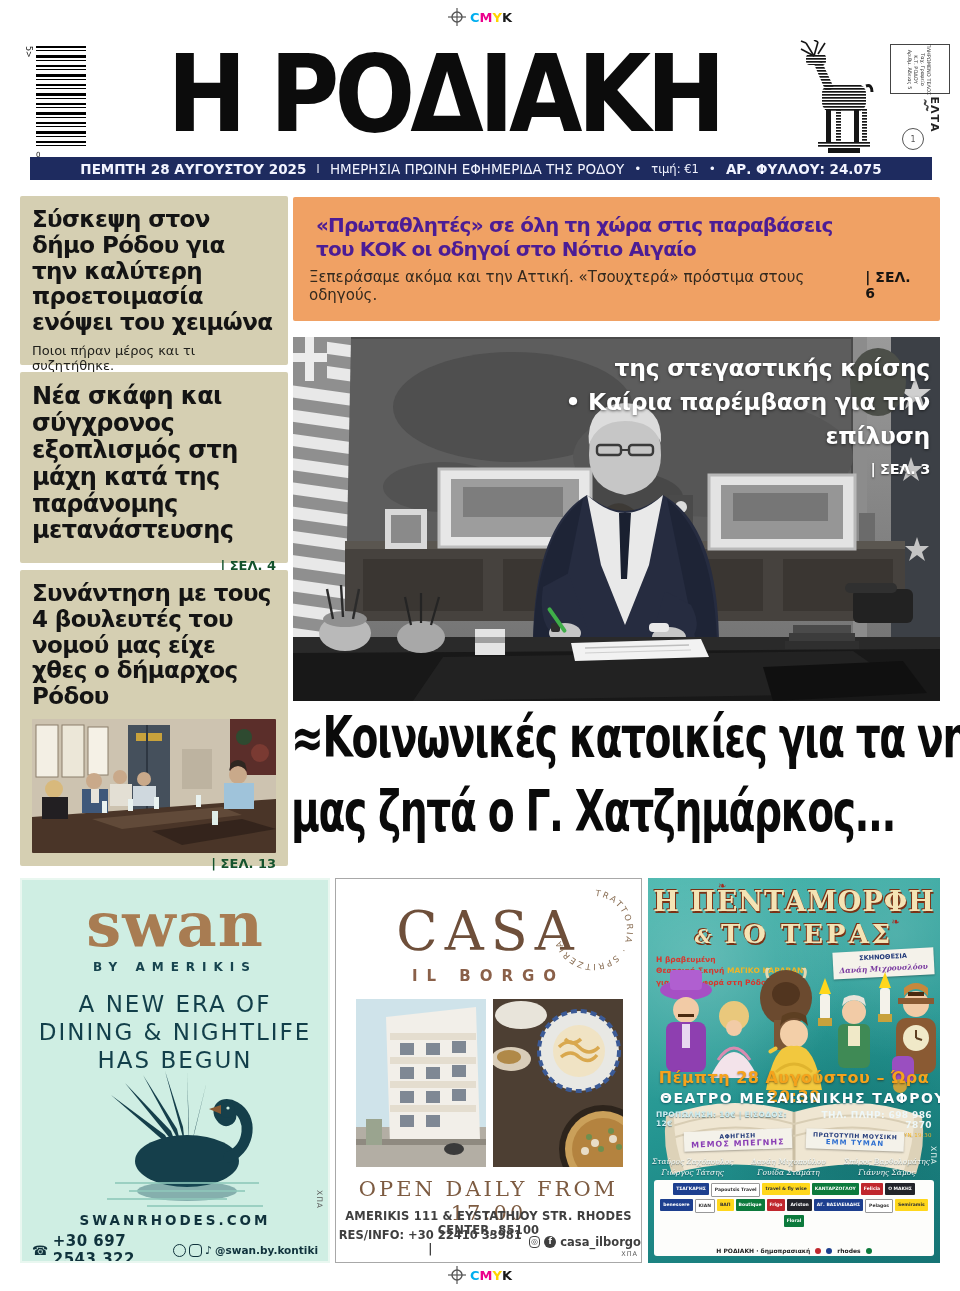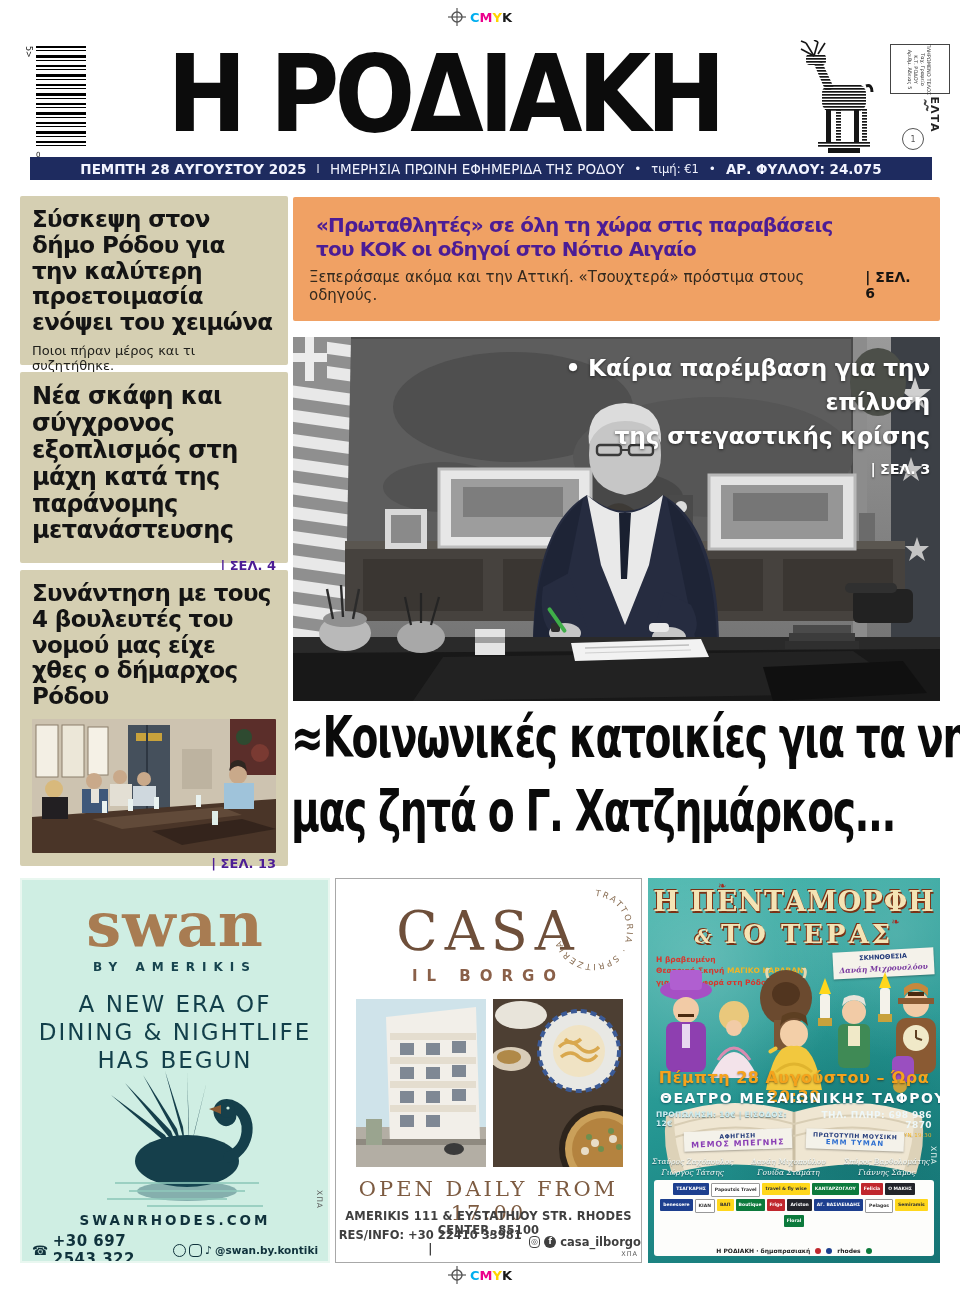--- a/index.html
+++ b/index.html
@@ -35,21 +35,21 @@
   .db-sep{font-size:12px;opacity:.85;}
   .db-sub{font-size:13.5px;}
   .db-dot{font-size:12px;}
   .db-price{font-size:11.5px;}
   .db-issue{font-weight:bold;font-size:13.5px;}
 
   
   .lbox{left:20px;width:268px;background:#d5cfb2;padding:11px 12px;box-sizing:border-box;border-radius:2px;}
   .lbox h2{margin:0;font-size:23px;line-height:1.12;letter-spacing:-0.6px;color:#141414;font-weight:bold;}
   .lbox .dek{font-size:13px;color:#21211c;margin-top:7px;}
-  .lbox .pg{font-size:13px;font-weight:bold;text-align:right;color:#4c1d95;margin-top:3px;}
+  .lbox .pg{font-size:13px;font-weight:bold;text-align:right;color:#14532d;margin-top:3px;}
   .lbox1{top:196px;height:169px;}
   .lbox2{top:372px;height:191px;} .lbox2 h2{font-size:24px;}
   .lbox2 .pg{margin-top:14px;}
   .lbox3{top:570px;height:296px;}
   .mini-photo{margin-top:9px;width:244px;height:134px;background:#cfc5b2;overflow:hidden;border-radius:1px;}
 
   
   .lead{left:293px;top:197px;width:647px;height:124px;background:#f0a164;box-sizing:border-box;padding:9px 16px 8px;border-radius:2px;}
   .lead h1{margin:7px;font-size:20px;line-height:1.2;letter-spacing:-0.8px;color:#4c1d95;font-weight:bold;}
   .lead .row{display:flex;justify-content:space-between;align-items:baseline;margin-top:7px;}
@@ -378,22 +378,22 @@
         <rect x="182" y="300" width="30" height="6" fill="#9f9f9f"></rect>
       <rect x="560" y="252" width="60" height="34" rx="6" fill="#222"></rect>
         <rect x="552" y="246" width="52" height="10" rx="5" fill="#303030"></rect>
       <rect x="496" y="296" width="66" height="8" fill="#3c3c3c"></rect>
         <rect x="500" y="288" width="58" height="8" fill="#4a4a4a"></rect>
       <rect x="492" y="304" width="74" height="8" fill="#2f2f2f"></rect>
       <polygon points="470,330 610,324 634,356 480,364" fill="#101010"></polygon>
     </svg>
   </div>
   <div class="abs photo-caption">
+    <div>της στεγαστικής κρίσης</div>
     <div>• Καίρια παρέμβαση για την επίλυση</div>
-    <div>της στεγαστικής κρίσης</div>
     <div class="pg">| ΣΕΛ. 3</div>
   </div>
 
   <div class="abs banner">
     <div>≈Κοινωνικές κατοικίες για τα νησιά</div>
     <div>μας ζητά ο Γ. Χατζημάρκος...</div>
   </div>
 
   <div class="abs swan">
     <div class="brand">swan</div>

